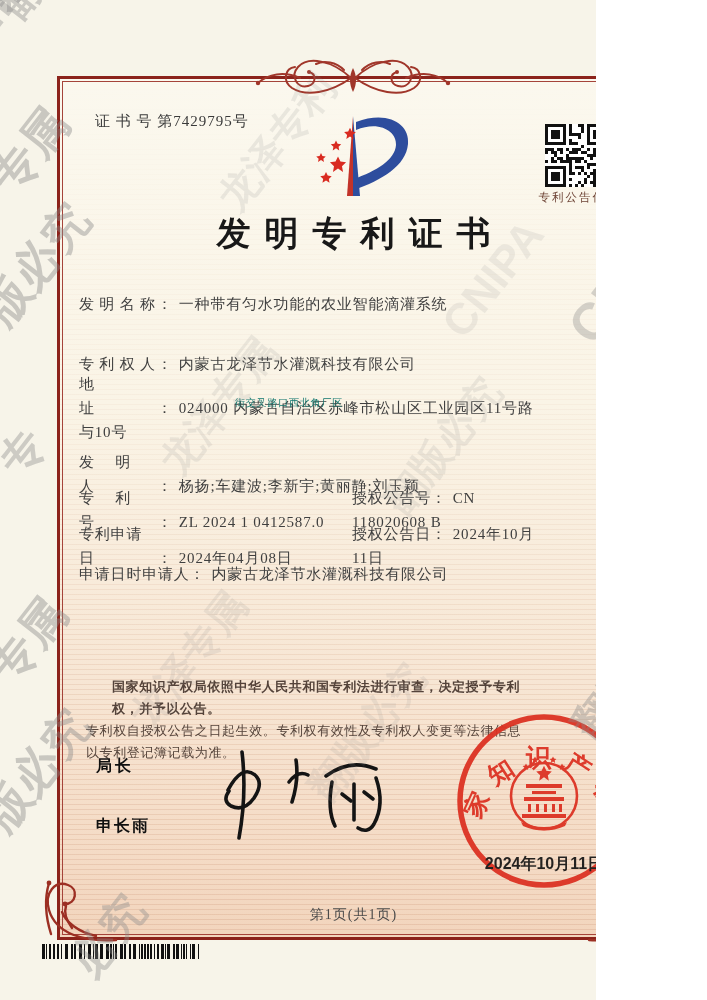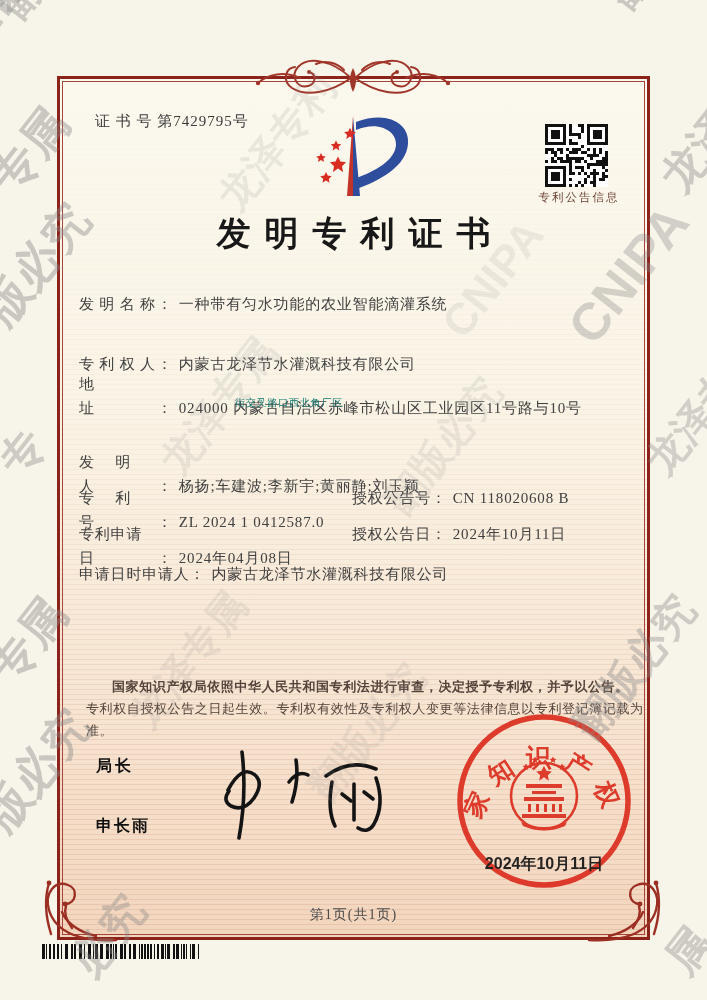--- a/index.html
+++ b/index.html
@@ -1,17 +1,17 @@
 <!DOCTYPE html>
 <html><head>
 <meta charset="utf-8">
 <style>
   html,body{margin:0;padding:0;}
   body{width:707px;height:1000px;font-family:"Liberation Serif", serif;}
-  .page{position:relative;width:707px;height:1000px;overflow:hidden;background:#f7f4e9;}
+  .page{position:relative;width:596px;height:1000px;overflow:hidden;background:#f7f4e9;}
 
   
   .frame{position:absolute;left:57px;top:76px;width:593px;height:864px;
          border:3px solid #8c231b;box-sizing:border-box;
          background:linear-gradient(180deg,#fbf8ee 0%,#faf4e6 38%,#f7e6d4 70%,#f4dac4 92%,#f2d5bd 100%);}
   .frame::before{content:"";position:absolute;inset:0;
          background:repeating-linear-gradient(180deg, rgba(203,146,115,.30) 0 1px, rgba(0,0,0,0) 1px 5px);
          -webkit-mask-image:linear-gradient(180deg, rgba(0,0,0,0) 0%, rgba(0,0,0,.25) 45%, rgba(0,0,0,.7) 75%, rgba(0,0,0,.85) 100%);
          mask-image:linear-gradient(180deg, rgba(0,0,0,0) 0%, rgba(0,0,0,.25) 45%, rgba(0,0,0,.7) 75%, rgba(0,0,0,.85) 100%);}
   .frame-inner{position:absolute;inset:2px;border:1px solid #a5443a;pointer-events:none;}

